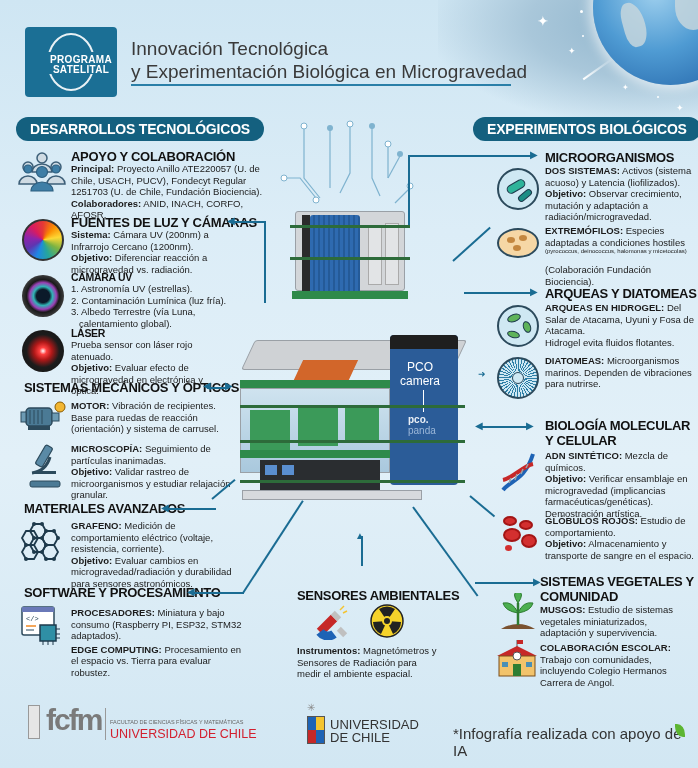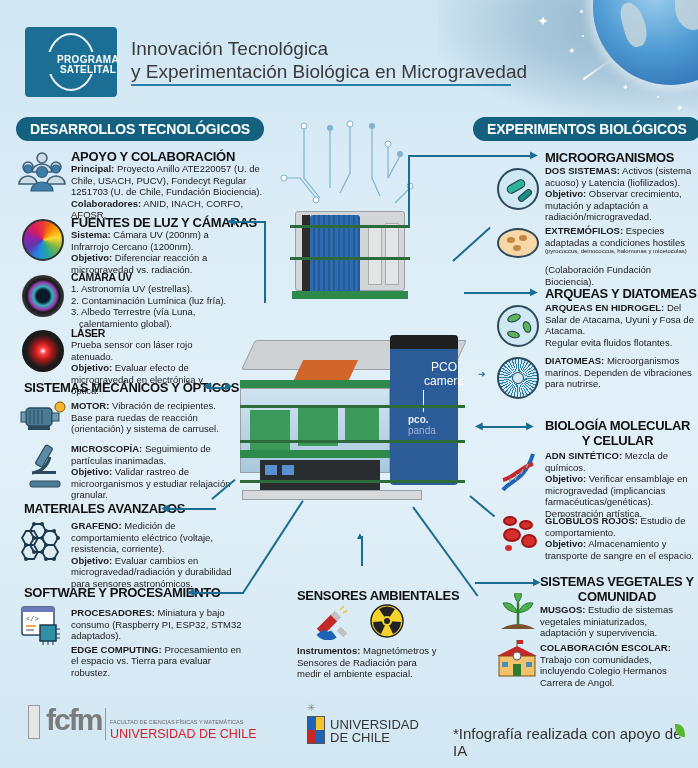--- a/index.html
+++ b/index.html
@@ -28,34 +28,34 @@
   .dot { position:absolute; width:3px; height:3px; border-radius:50%; background:#fff; }
   .meteor { position:absolute; width:36px; height:2px; background: linear-gradient(90deg, #fff, rgba(255,255,255,0)); transform: rotate(-35deg); left: 580px; top: 68px; }
 
   
   .logo {
     position: absolute; left: 25px; top: 27px; width: 92px; height: 70px;
     background: #1b6f95; border-radius: 4px; color:#fff; text-align:center;
   }
   .logo .globe { position:absolute; left:22px; top:6px; width:48px; height:58px; border:2px solid #fff; border-radius:50%; opacity:.9; }
   .logo .band { position:absolute; left:6px; top:25px; width:80px; height:22px; background:#1b6f95; z-index:2; }
-  .logo .t1, .logo .t2 { position:absolute; left:15px; width:96px; font-size:10px; font-weight:bold; letter-spacing:.3px; z-index:3; }
+  .logo .t1, .logo .t2 { position:absolute; left:8px; width:96px; font-size:10px; font-weight:bold; letter-spacing:.3px; z-index:3; }
   .logo .t1 { top:27px; } .logo .t2 { top:37px; }
   .title { position:absolute; left:131px; top:37px; font-size:19px; color:#3a3a3a; line-height:23px; }
   .title-rule { position:absolute; left:131px; top:84px; width:380px; height:2px; background:#2a7fa8; }
 
   
   .pill {
     position: absolute; height: 24px; border-radius: 12px; background: #14607f; color: #fff;
     font-weight: bold; font-size: 14px; line-height: 24px; padding: 0 14px; white-space: nowrap;
     font-family: "Liberation Sans", sans-serif; letter-spacing: -0.2px;
   }
 
   
-  .h { position:absolute; font-weight:bold; font-size:13px; color:#111; white-space:nowrap; letter-spacing:-0.3px;text-align:center; }
+  .h { position:absolute; font-weight:bold; font-size:13px; color:#111; white-space:nowrap; letter-spacing:-0.3px; }
   .txt { position:absolute; font-size:9.5px; line-height:11.5px; color:#1b1b1b; }
   .txt b { font-weight:bold; }
   .small { font-size:6px; line-height:7px; }
   .icon { position:absolute; }
 
   .arrow-line { position:absolute; background:#1a6c93; }
 
   
   .device { position:absolute; }
   .frame { position:absolute; background:#c9cdd1; border:1px solid #9aa0a6; }
@@ -288,21 +288,21 @@
   <div class="pcb" style="left:10px;top:100px;width:40px;height:40px;background:#3b9a59;"></div>
   <div class="pcb" style="left:58px;top:96px;width:40px;height:40px;background:#3b9a59;"></div>
   <div class="pcb" style="left:105px;top:95px;width:34px;height:36px;background:#3b9a59;"></div>
   <div class="pcb" style="left:0;top:140px;width:160px;height:8px;"></div>
   <div class="abs" style="left:20px;top:150px;width:120px;height:30px;background:#2a2d30;"></div>
   <div class="abs" style="left:25px;top:155px;width:12px;height:10px;background:#5a8fd0;"></div>
   <div class="abs" style="left:42px;top:155px;width:12px;height:10px;background:#5a8fd0;"></div>
   <div class="frame" style="left:2px;top:180px;width:180px;height:10px;background:#d7dadd;"></div>
   <div class="camera-blue" style="left:150px;top:25px;width:68px;height:150px;border-radius:4px;background:#2b5c98;"></div>
   <div class="abs" style="left:150px;top:25px;width:68px;height:14px;background:#1f1f1f;border-radius:4px 4px 0 0;"></div>
-  <div class="abs" style="left:150px;top:50px;width:60px;text-align:center;color:#fff;font-size:12px;line-height:14px;margin-left:24px;">
+  <div class="abs" style="left:150px;top:50px;width:60px;text-align:center;color:#fff;font-size:12px;line-height:14px;">
     <div>PCO</div>
     <div>camera</div>
   </div>
   <div class="abs" style="left:183px;top:80px;width:1px;height:22px;background:#fff;"></div>
   <div class="abs" style="left:168px;top:104px;color:#e8eef5;font-size:10px;font-weight:bold;line-height:11px;">
     <div>pco.</div>
     <div style="font-weight:normal;color:#9bb7d8;">panda</div>
   </div>
   <div class="abs" style="left:0;top:95px;width:225px;height:3px;background:#2d6b3a;"></div>
   <div class="abs" style="left:0;top:130px;width:225px;height:3px;background:#2d6b3a;"></div>
@@ -373,21 +373,21 @@
 <div class="txt" style="left:545px;top:264px;width:155px;">(Colaboración Fundación Biociencia).</div>
 
 <div class="h" style="left:545px;top:286px;">ARQUEAS Y DIATOMEAS</div>
 <div class="icon" style="left:497px;top:305px;width:42px;height:42px;border-radius:50%;background:#cfe8f3;border:2px solid #2c4a5c;">
   <div class="abs" style="left:8px;top:7px;width:14px;height:8px;border-radius:50%;background:#5fb35a;border:1px solid #1e3a4c;transform:rotate(-20deg);"></div>
   <div class="abs" style="left:22px;top:16px;width:12px;height:8px;border-radius:50%;background:#5fb35a;border:1px solid #1e3a4c;transform:rotate(70deg);"></div>
   <div class="abs" style="left:8px;top:24px;width:13px;height:7px;border-radius:50%;background:#5fb35a;border:1px solid #1e3a4c;transform:rotate(15deg);"></div>
 </div>
 <div class="txt" style="left:545px;top:302px;width:150px;">
   <b>ARQUEAS EN HIDROGEL:</b><span> Del Salar de Atacama, Uyuni y Fosa de Atacama.</span><br>
-  <span>Regular evita fluidos flotantes.</span>
+  <span>Hidrogel evita fluidos flotantes.</span>
 </div>
 <div class="icon" style="left:497px;top:357px;width:42px;height:42px;border-radius:50%;background:repeating-conic-gradient(#2c7ea6 0 4deg,#cfe8f3 4deg 10deg);border:2px solid #2c4a5c;">
   <div class="abs" style="left:13px;top:13px;width:12px;height:12px;border-radius:50%;background:#cfe8f3;border:1px solid #2c4a5c;"></div>
 </div>
 <div class="txt" style="left:545px;top:355px;width:150px;">
   <b>DIATOMEAS:</b><span> Microorganismos marinos. Dependen de vibraciones para nutrirse.</span><br>
 </div>
 
 <div class="h" style="left:545px;top:418px;line-height:15px;">
   <div>BIOLOGÍA MOLECULAR</div>

